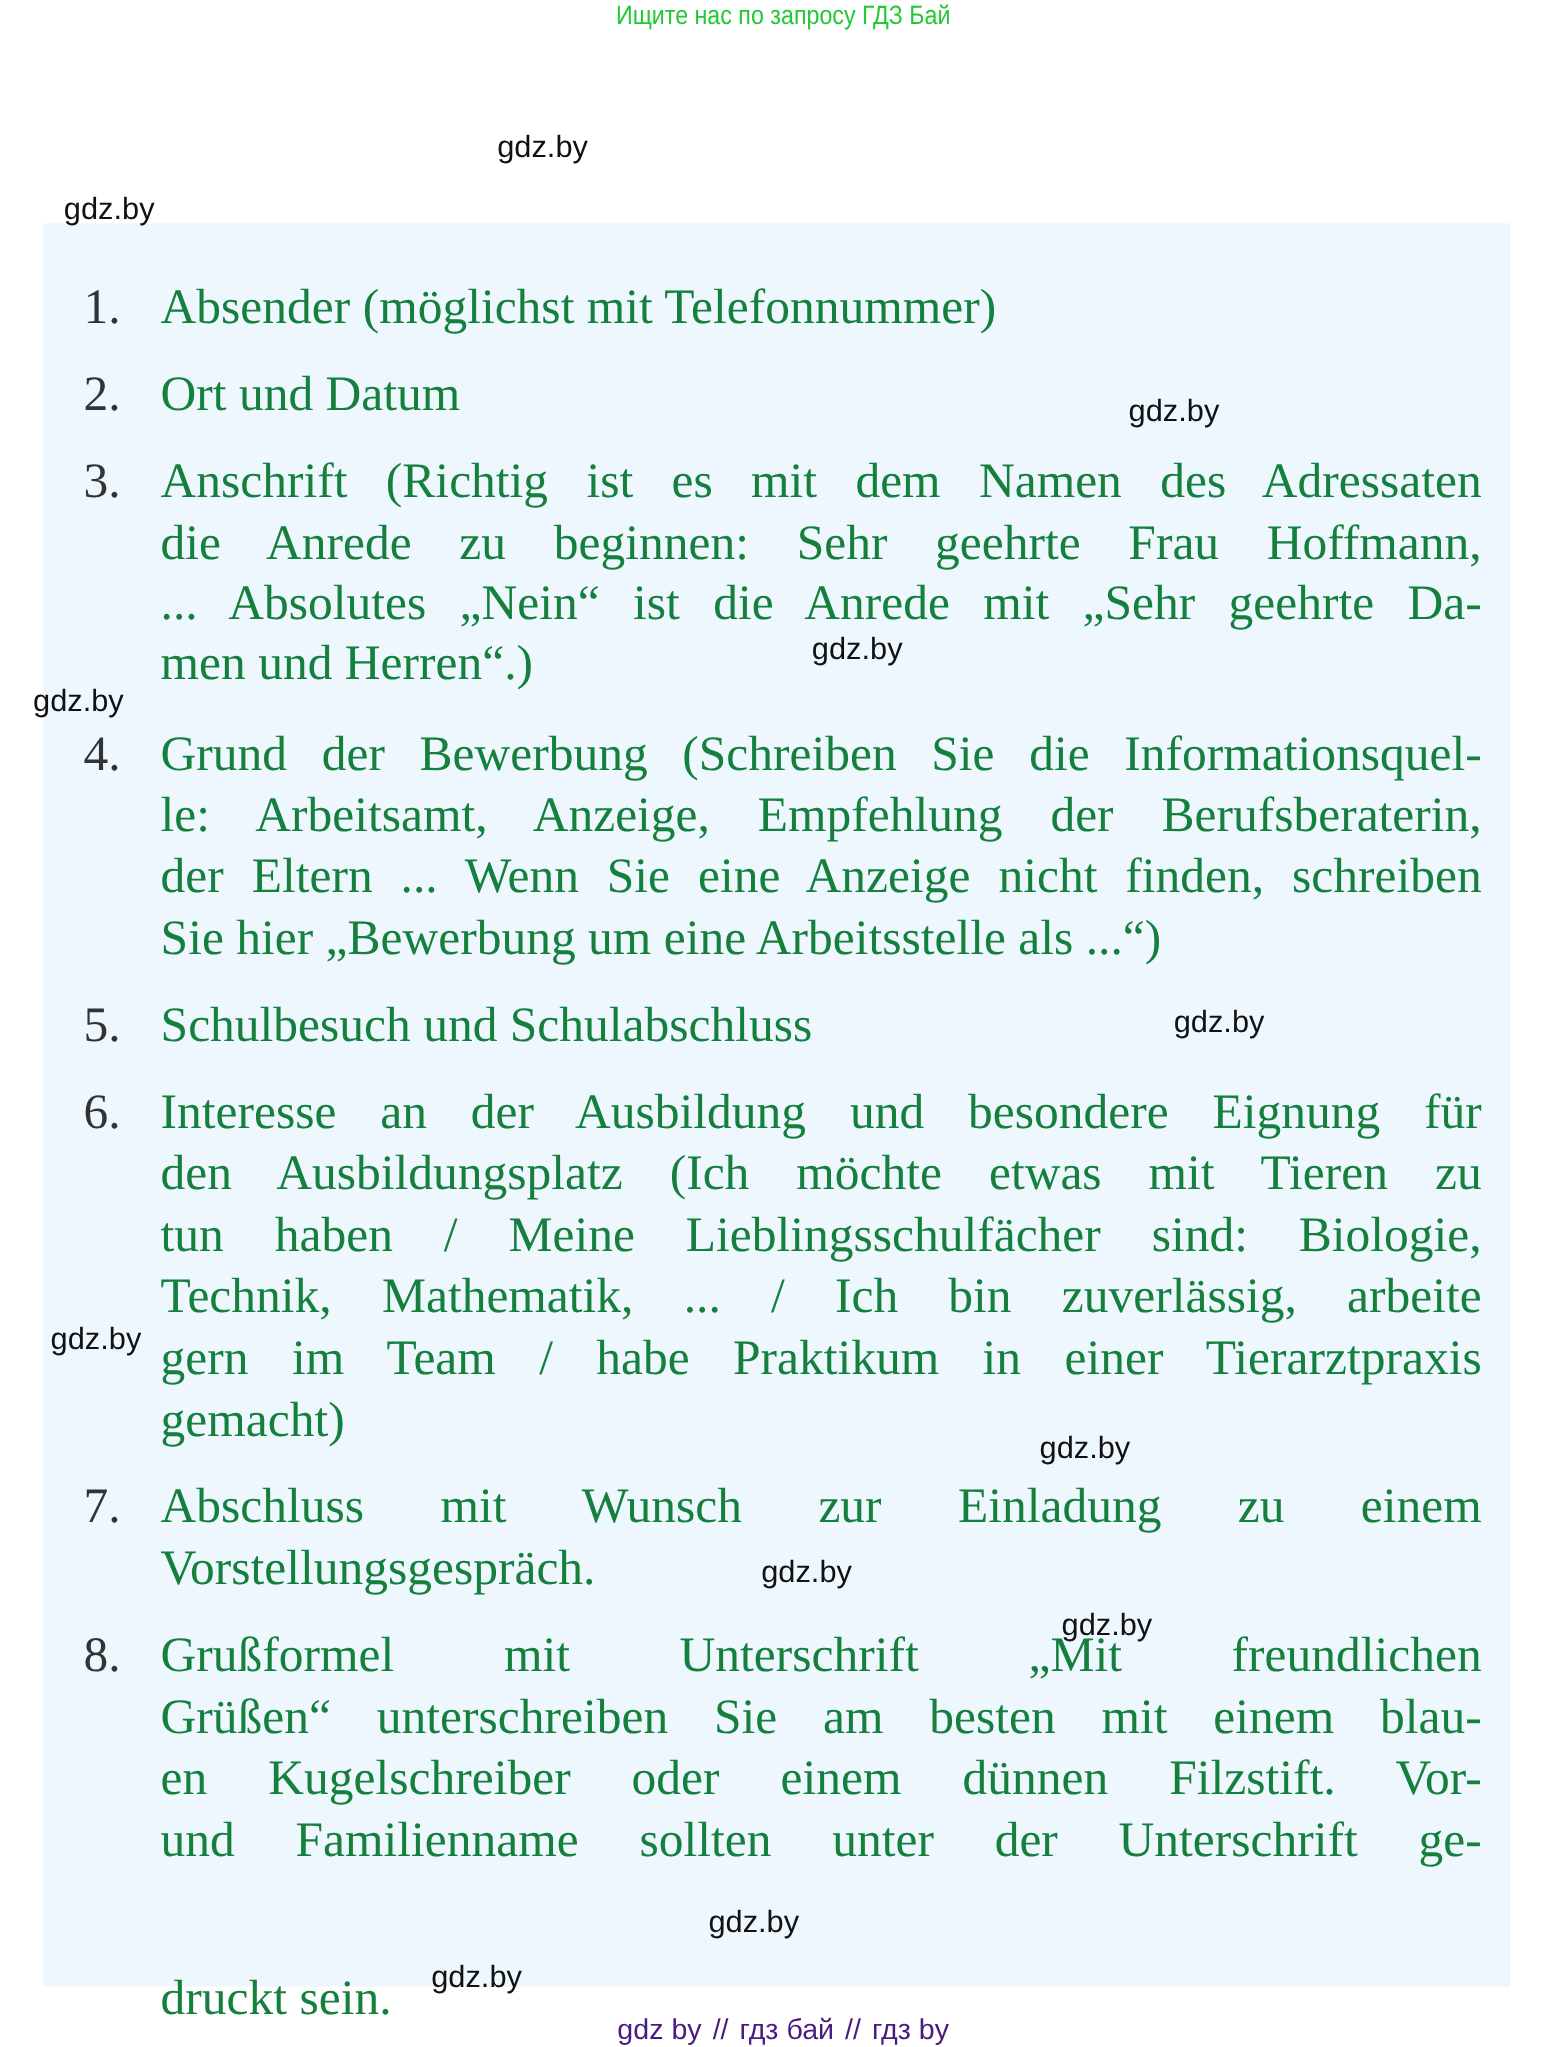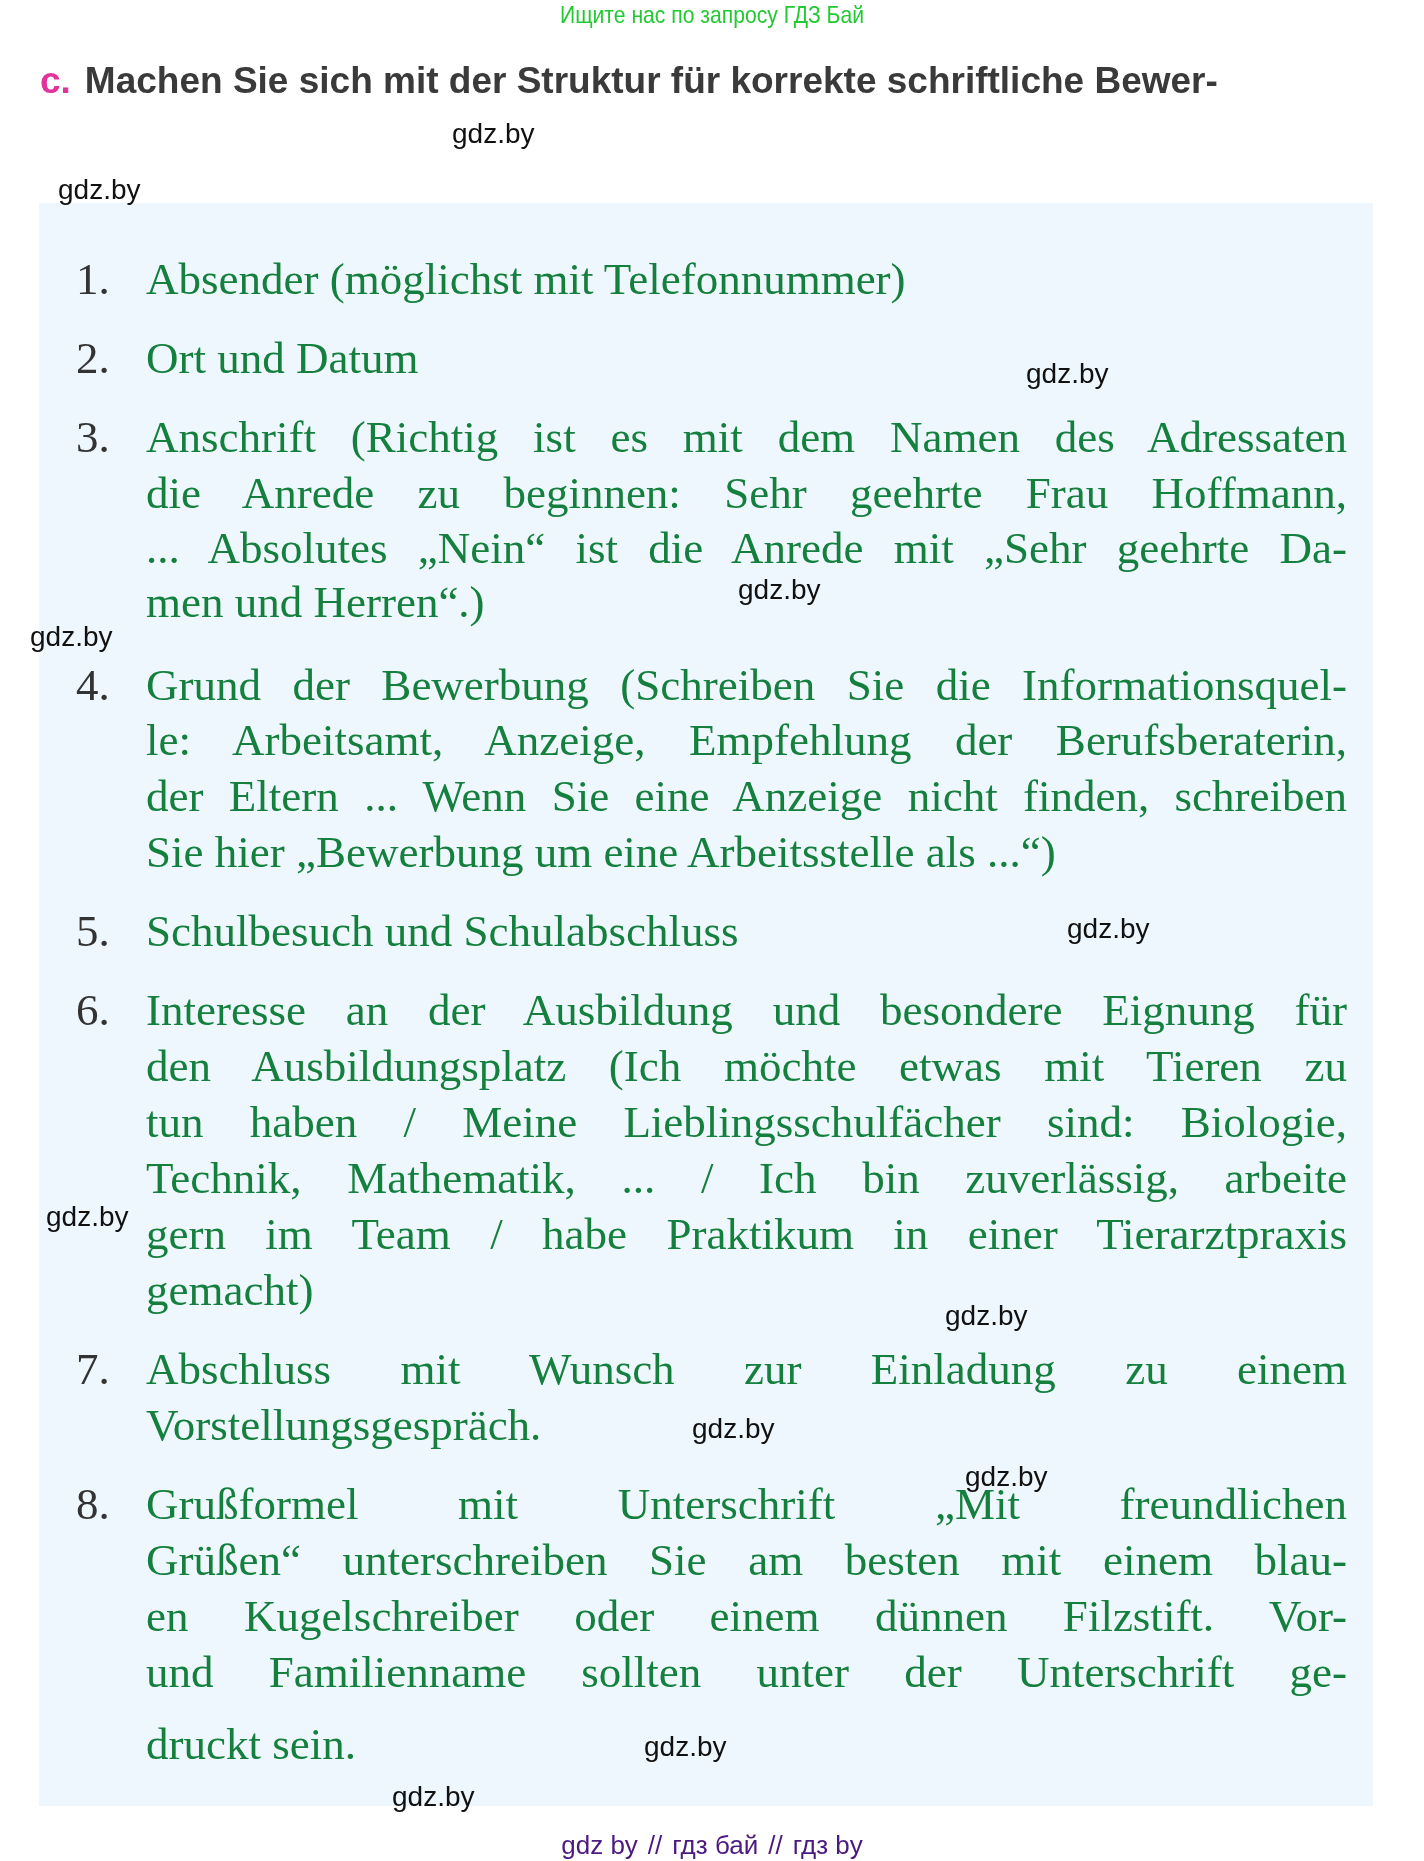--- a/index.html
+++ b/index.html
@@ -46,21 +46,20 @@
     font-family: "Liberation Sans", sans-serif;
   }
   .footer .sep { margin: 0 10px; }
 </style>
 </head>
 <body>
 
 <div class="top-banner">Ищите нас по запросу ГДЗ Бай</div>
 
 <div class="title">
-  <div class="title-line"><span class="title-letter">c.</span><span>Machen Sie sich mit der Struktur für korrekte schriftliche Bewer-</span></div>
 </div>
 
 <div class="box"></div>
 
 <div class="num" style="top:251px">1.</div>
 <div class="ln" style="top:251px">Absender (möglichst mit Telefonnummer)</div>
 
 <div class="num" style="top:330px">2.</div>
 <div class="ln" style="top:330px">Ort und Datum</div>
 
@@ -89,21 +88,21 @@
 
 <div class="num" style="top:1341px">7.</div>
 <div class="ln j" style="top:1341px">Abschluss mit Wunsch zur Einladung zu einem</div>
 <div class="ln" style="top:1397px">Vorstellungsgespräch.</div>
 
 <div class="num" style="top:1476px">8.</div>
 <div class="ln j" style="top:1476px">Grußformel mit Unterschrift „Mit freundlichen</div>
 <div class="ln j" style="top:1532px">Grüßen“ unterschreiben Sie am besten mit einem blau-</div>
 <div class="ln j" style="top:1588px">en Kugelschreiber oder einem dünnen Filzstift. Vor-</div>
 <div class="ln j" style="top:1644px">und Familienname sollten unter der Unterschrift ge-</div>
-<div class="ln" style="top:1716px">druckt sein.</div>
+<div class="ln" style="top:1788px">druckt sein.</div>
 
 <div class="wm" style="left:452px; top:120px">gdz.by</div>
 <div class="wm" style="left:58px; top:176px">gdz.by</div>
 <div class="wm" style="left:1026px; top:360px">gdz.by</div>
 <div class="wm" style="left:738px; top:576px">gdz.by</div>
 <div class="wm" style="left:30px; top:623px">gdz.by</div>
 <div class="wm" style="left:1067px; top:915px">gdz.by</div>
 <div class="wm" style="left:46px; top:1203px">gdz.by</div>
 <div class="wm" style="left:945px; top:1302px">gdz.by</div>
 <div class="wm" style="left:692px; top:1415px">gdz.by</div>

